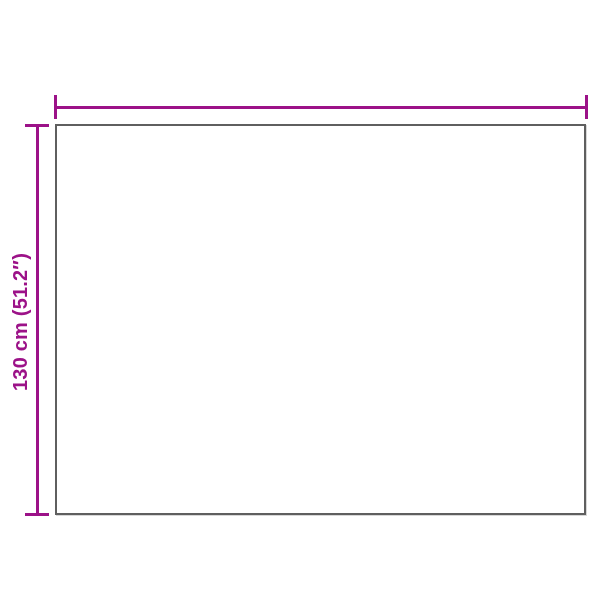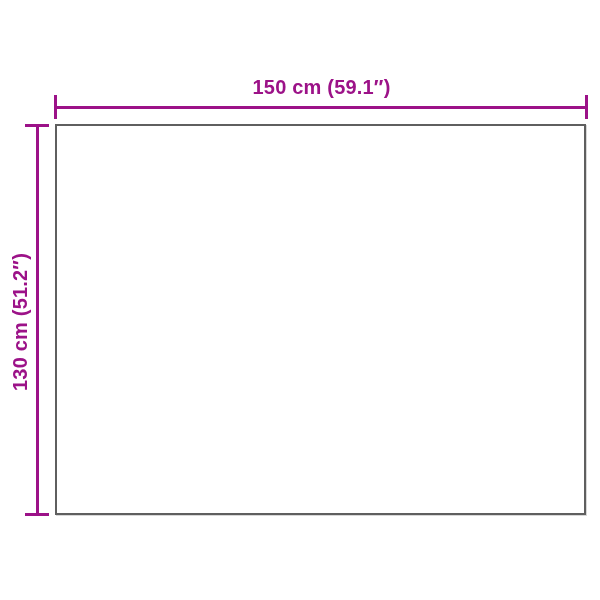--- a/index.html
+++ b/index.html
@@ -85,21 +85,20 @@
     left: 20px;
     top: 322px;
     transform: translate(-50%, -50%) rotate(-90deg);
   }
 </style>
 </head>
 <body>
 
 <div class="canvas">
 
-  <div class="dim-label dim-label-top">150 cm (59.1″)</div>
   <div class="dim-line-h"></div>
   <div class="dim-tick-v left"></div>
   <div class="dim-tick-v right"></div>
 
   <div class="dim-label dim-label-left">130 cm (51.2″)</div>
   <div class="dim-line-v"></div>
   <div class="dim-tick-h top"></div>
   <div class="dim-tick-h bottom"></div>
 
   <div class="product-outline"></div>

